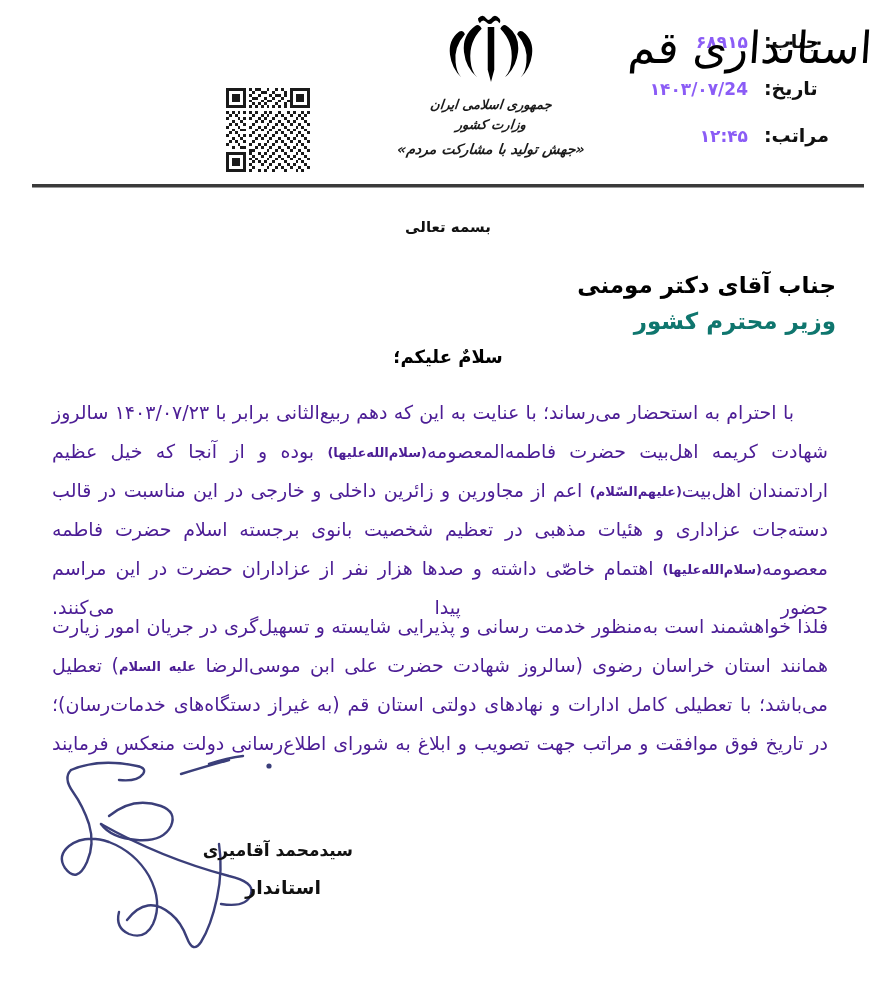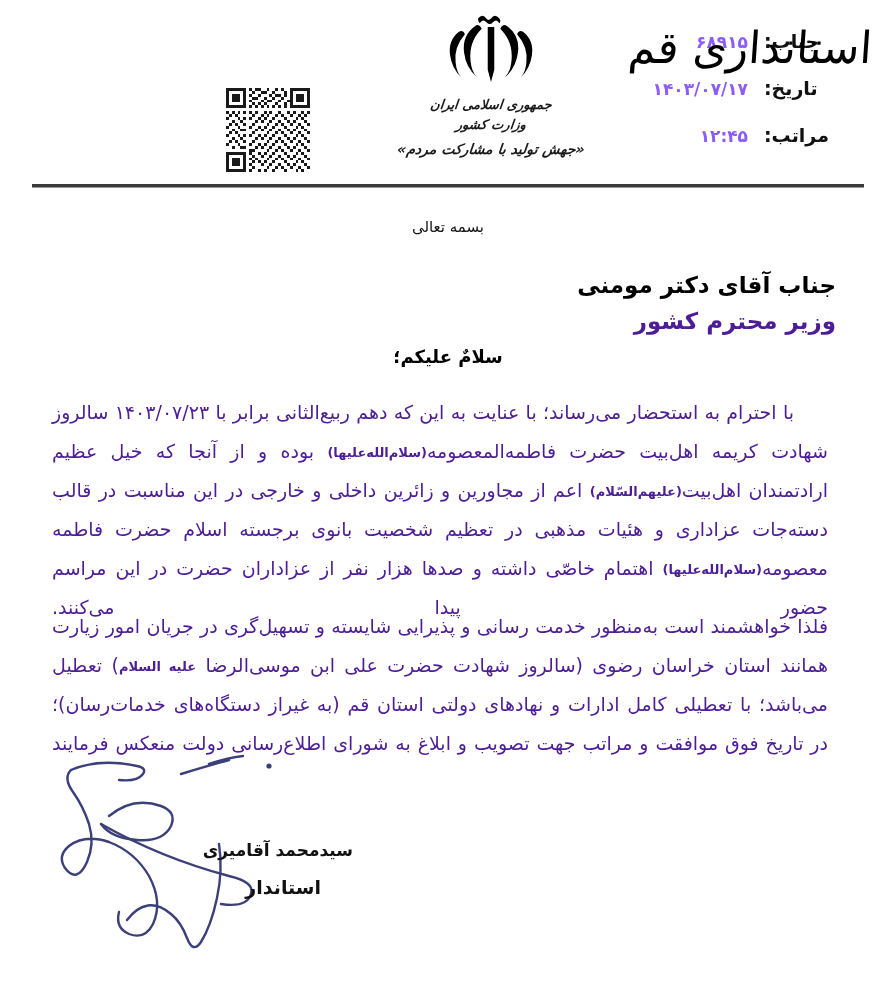--- a/index.html
+++ b/index.html
@@ -125,42 +125,42 @@
   }
 
   
   .basmala {
     position: absolute;
     top: 218px;
     left: 0;
     width: 896px;
     text-align: center;
     font-size: 15px;
-    font-weight: 400;
+    font-weight: 700;
     color: #111;
   }
 
   .addressee {
     position: absolute;
     top: 268px;
     right: 60px;
     width: 776px;
     text-align: right;
     direction: rtl;
   }
   .addressee .line1 {
     font-size: 23px;
     font-weight: 700;
     color: #000;
     line-height: 1.55;
   }
   .addressee .line2 {
     font-size: 23px;
     font-weight: 700;
-    color: #4c1d95;
+    color: #0f766e;
     line-height: 1.55;
   }
   .greeting {
     position: absolute;
     top: 346px;
     right: 60px;
     width: 776px;
     text-align: center;
     direction: rtl;
     font-size: 18px;
@@ -229,21 +229,21 @@
 
 <div id="page">
 
   <div class="hdr-meta">
     <div class="hdr-row">
       <span class="hdr-label">جناب:</span>
       <span class="hdr-value">۶۸۹۱۵</span>
     </div>
     <div class="hdr-row">
       <span class="hdr-label">تاریخ:</span>
-      <span class="hdr-value">۱۴۰۳/۰۷/۱۷</span>
+      <span class="hdr-value">۱۴۰۳/۰۷/24</span>
     </div>
     <div class="hdr-row">
       <span class="hdr-label">مراتب:</span>
       <span class="hdr-value">۱۲:۴۵</span>
     </div>
   </div>
 
   <div class="qr">
     <svg width="84" height="84" viewBox="0 0 29 29" shape-rendering="crispEdges" aria-hidden="true">
       <rect width="29" height="29" fill="#ffffff"></rect>

